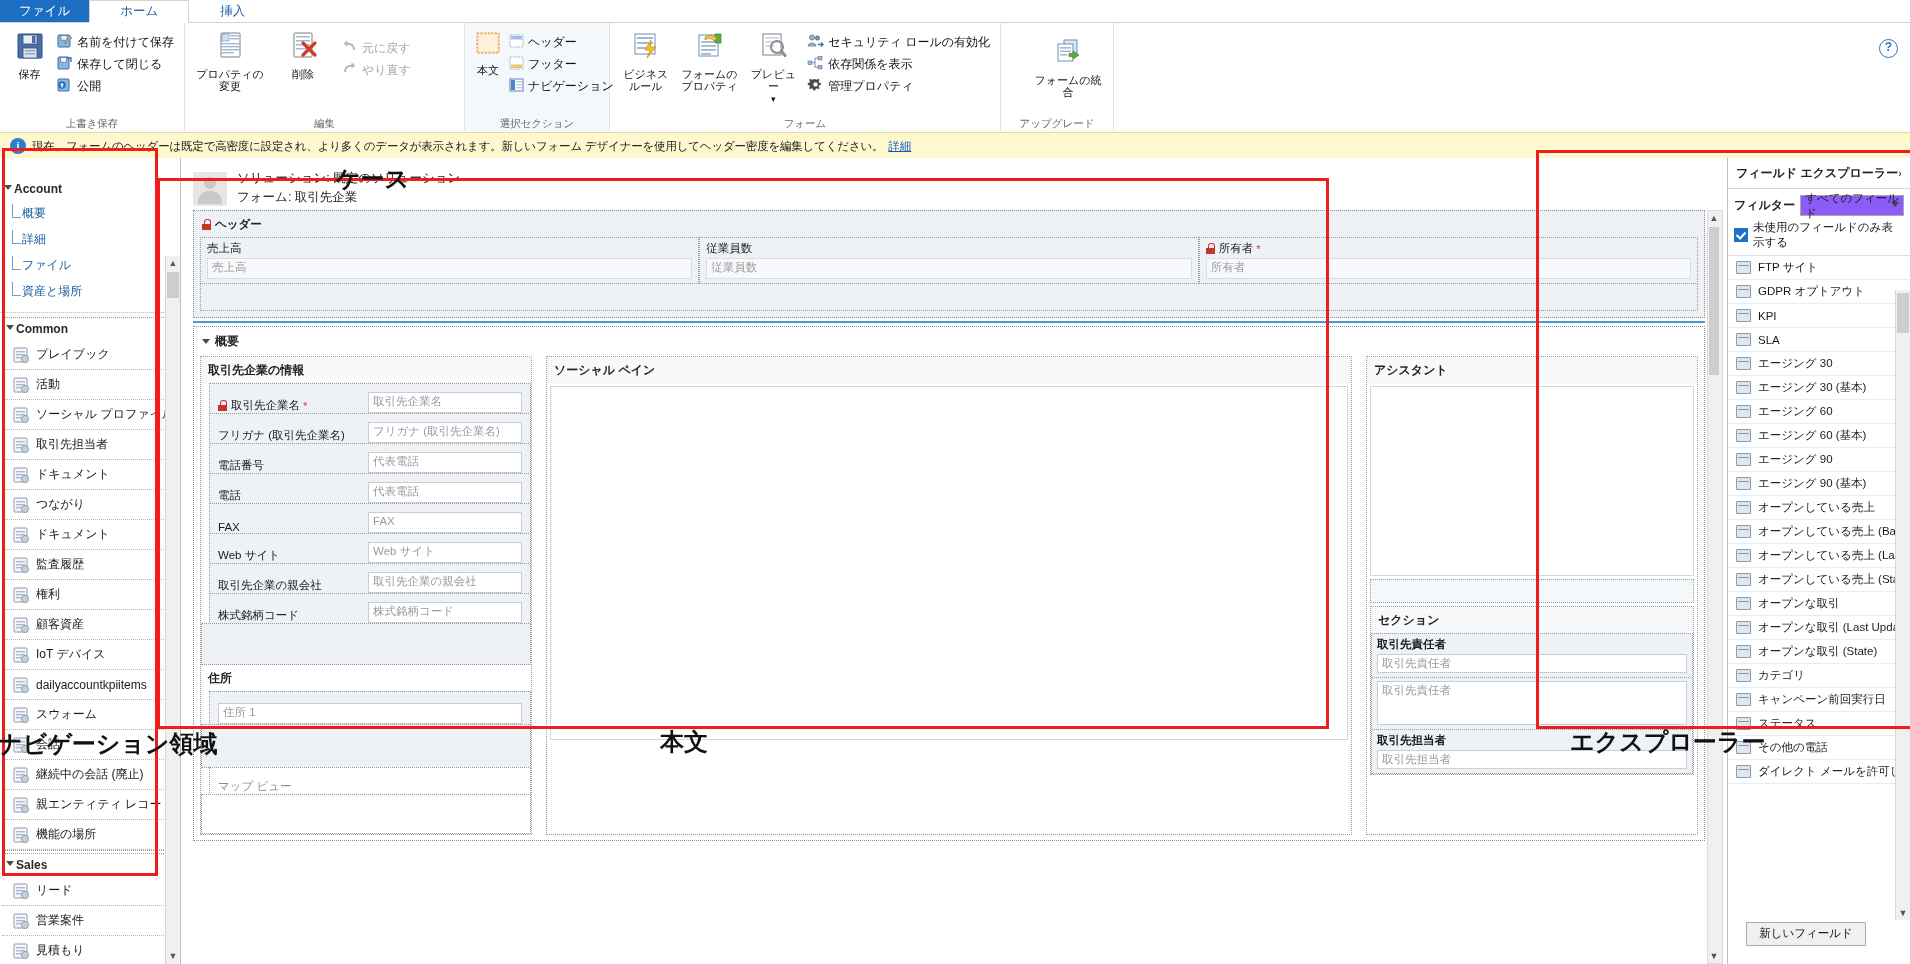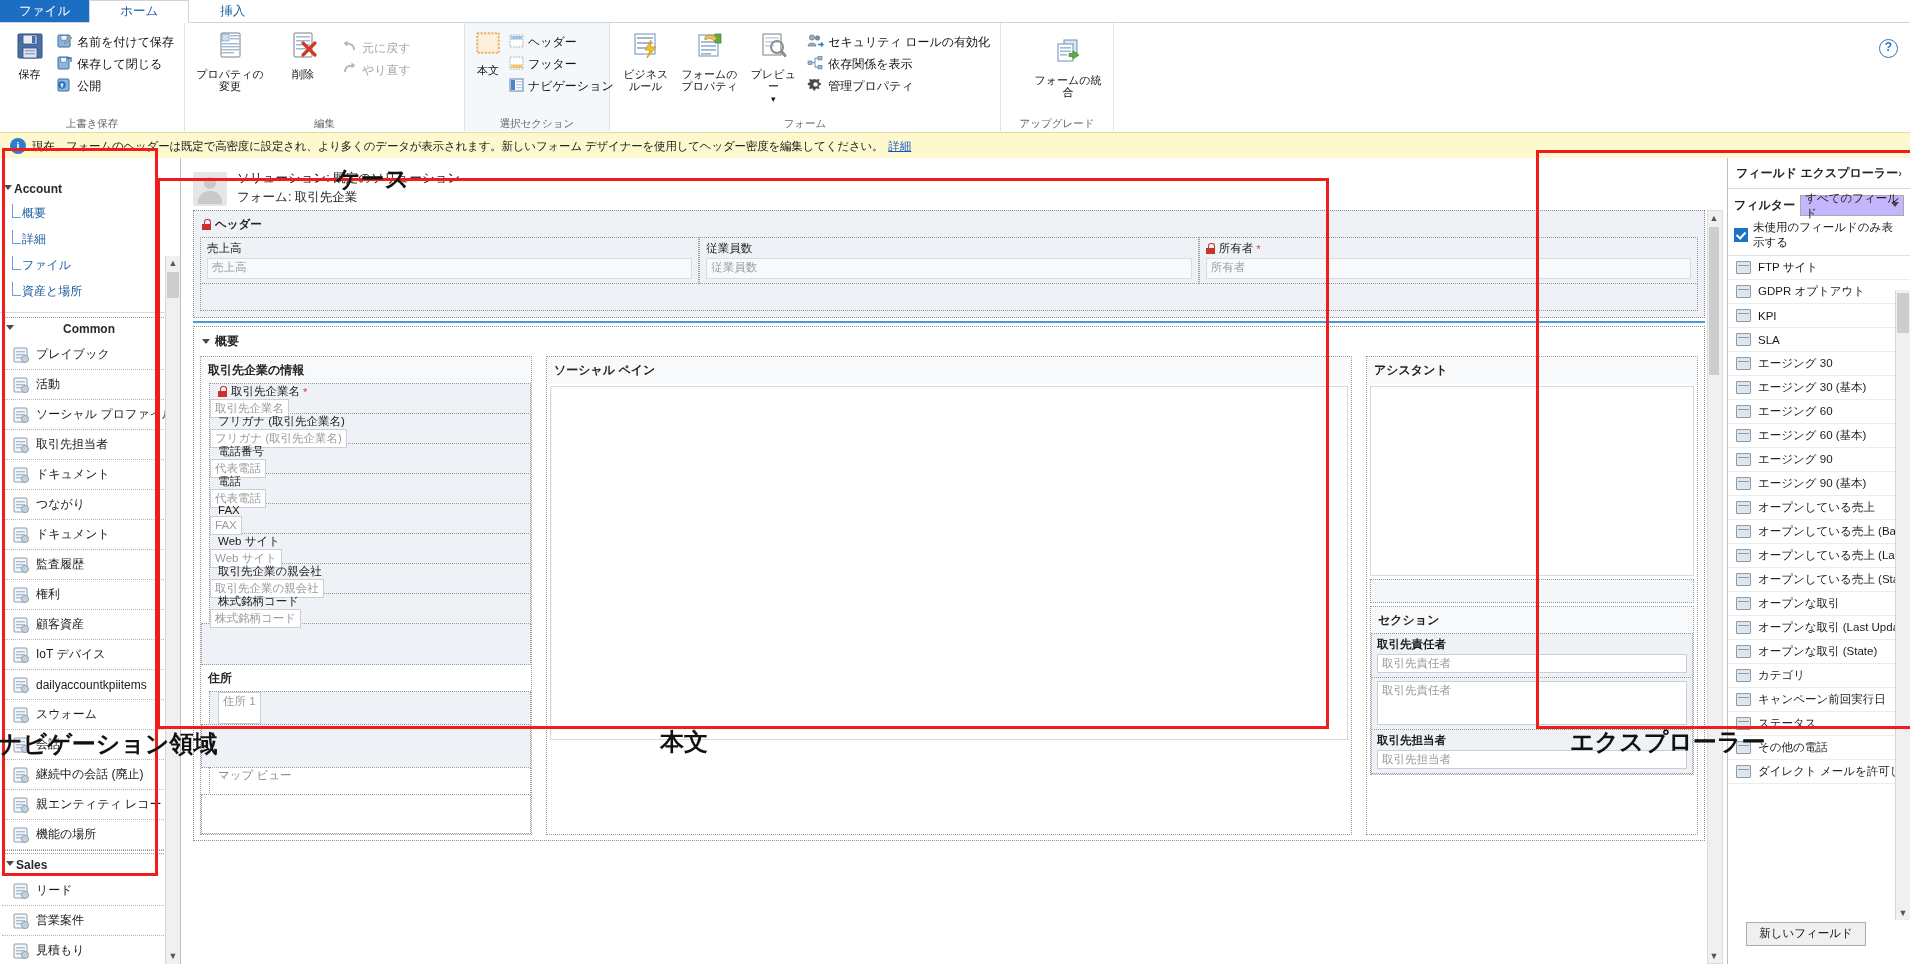--- a/index.html
+++ b/index.html
@@ -95,39 +95,39 @@
   .hdrblank{height:26px;border:1px dotted #9a9a9a;border-top:none;background:#eef2f6;}
 
   .tabstrip{border-top:2px solid #4a9bd1;margin-top:3px;}
   .bodyarea{border:1px dotted #8e8e8e;padding:5px 6px;background:#fff;margin-top:3px;}
   .secttitle{font-size:12px;font-weight:bold;color:#222;display:flex;align-items:center;margin:1px 0 6px 2px;}
   .secttitle .tri{width:0;height:0;border-left:4px solid transparent;border-right:4px solid transparent;
                   border-top:5px solid #4a4a4a;margin-right:5px;}
   .cols{display:flex;gap:14px;}
   .col{border:1px dotted #9a9a9a;background:#fff;}
   .colhdr{font-size:12px;font-weight:bold;color:#222;padding:5px 7px;background:#f7f9fb;}
-  .frow{display:flex;align-items:flex-start;border:1px dotted #9a9a9a;margin:-1px 0 0 8px;background:#eef2f6;height:29px;flex-direction:column;}
+  .frow{display:flex;align-items:flex-end;border:1px dotted #9a9a9a;margin:-1px 0 0 8px;background:#eef2f6;height:29px;}
   .frow .fl{width:150px;font-size:11.5px;color:#1a1a1a;padding-left:8px;display:flex;align-items:center;}
   .frow .fi{flex:1;margin-right:8px;height:19px;background:#fff;border:1px solid #c9ced4;font-size:11.5px;
             color:#9b9b9b;line-height:17px;padding:0 4px;}
   .emptyrow{height:40px;border:1px dotted #9a9a9a;margin-top:-1px;background:#eef2f6;}
   .whitebox{background:#fff;border:1px solid #d5d9dd;}
   .sectwrap{border:1px dotted #9a9a9a;margin-top:8px;}
 
   
   .redbox{position:absolute;border:3px solid #f01d1d;pointer-events:none;z-index:40;}
   .anno{position:absolute;font-size:24px;font-weight:bold;color:#111;z-index:41;white-space:nowrap;}
 
   
   #explorer{width:182px;height:806px;background:#fff;border-left:1px solid #bfbfbf;position:relative;overflow:hidden;}
   .exp-title{height:30px;display:flex;align-items:center;justify-content:space-between;
              font-size:12px;font-weight:bold;color:#222;padding:0 8px;border-bottom:1px solid #d8d8d8;}
   .exp-filter{padding:6px 6px 2px 6px;display:flex;align-items:center;gap:5px;}
   .exp-filter .flab{font-size:12px;font-weight:bold;color:#222;}
-  .selwrap{flex:1;height:19px;border:1px solid #a9a9a9;background:#c4b5fd;font-size:11.5px;color:#1a1a1a;
+  .selwrap{flex:1;height:19px;border:1px solid #a9a9a9;background:#8b5cf6;font-size:11.5px;color:#1a1a1a;
            display:flex;align-items:center;padding:0 2px 0 4px;position:relative;}
   .selwrap .cv{position:absolute;right:4px;top:6px;width:0;height:0;border-left:4px solid transparent;
                border-right:4px solid transparent;border-top:5px solid #444;}
   .exp-check{display:flex;align-items:center;padding:2px 6px 5px 6px;gap:5px;}
   .cb{width:12px;height:12px;background:#1b72c8;border:1px solid #1b72c8;position:relative;flex:none;}
   .cb::after{content:"";position:absolute;left:3px;top:1px;width:4px;height:7px;border:solid #fff;
              border-width:0 2px 2px 0;transform:rotate(42deg);}
   .exp-check .ctext{font-size:11.5px;color:#1a1a1a;}
   .fieldlist{position:absolute;left:0;right:0;top:97px;bottom:44px;overflow:hidden;border-top:1px solid #e0e0e0;}
   .fitem{height:23px;display:flex;align-items:center;padding-left:8px;font-size:11.5px;color:#1a1a1a;
@@ -451,21 +451,21 @@
         </div>
       <div class="nav-item">
           <span class="tree"></span>
           <span>資産と場所</span>
         </div>
     </div>
 
     <div style="height:8px;border-bottom:1px solid #d9d9d9;"></div>
 
     <div class="nav-block2" style="margin-top:4px;">
-      <div class="nav-head" style="padding-left:4px;text-align:center;">
+      <div class="nav-head" style="padding-left:14px;">
         <span class="tri"></span>
         <span>Common</span>
       </div>
       <div id="common-items">
           <div class="nav-item2">
             <span class="ico"><svg width="18" height="18" viewBox="0 0 18 18">
                 <rect x="2" y="2" width="13" height="14" rx="1" fill="#f4f6f9" stroke="#8c9aa8"></rect>
                 <g fill="#a9bccf">
                   <rect x="4" y="5" width="9" height="1.4"></rect>
                   <rect x="4" y="8" width="9" height="1.4"></rect>

